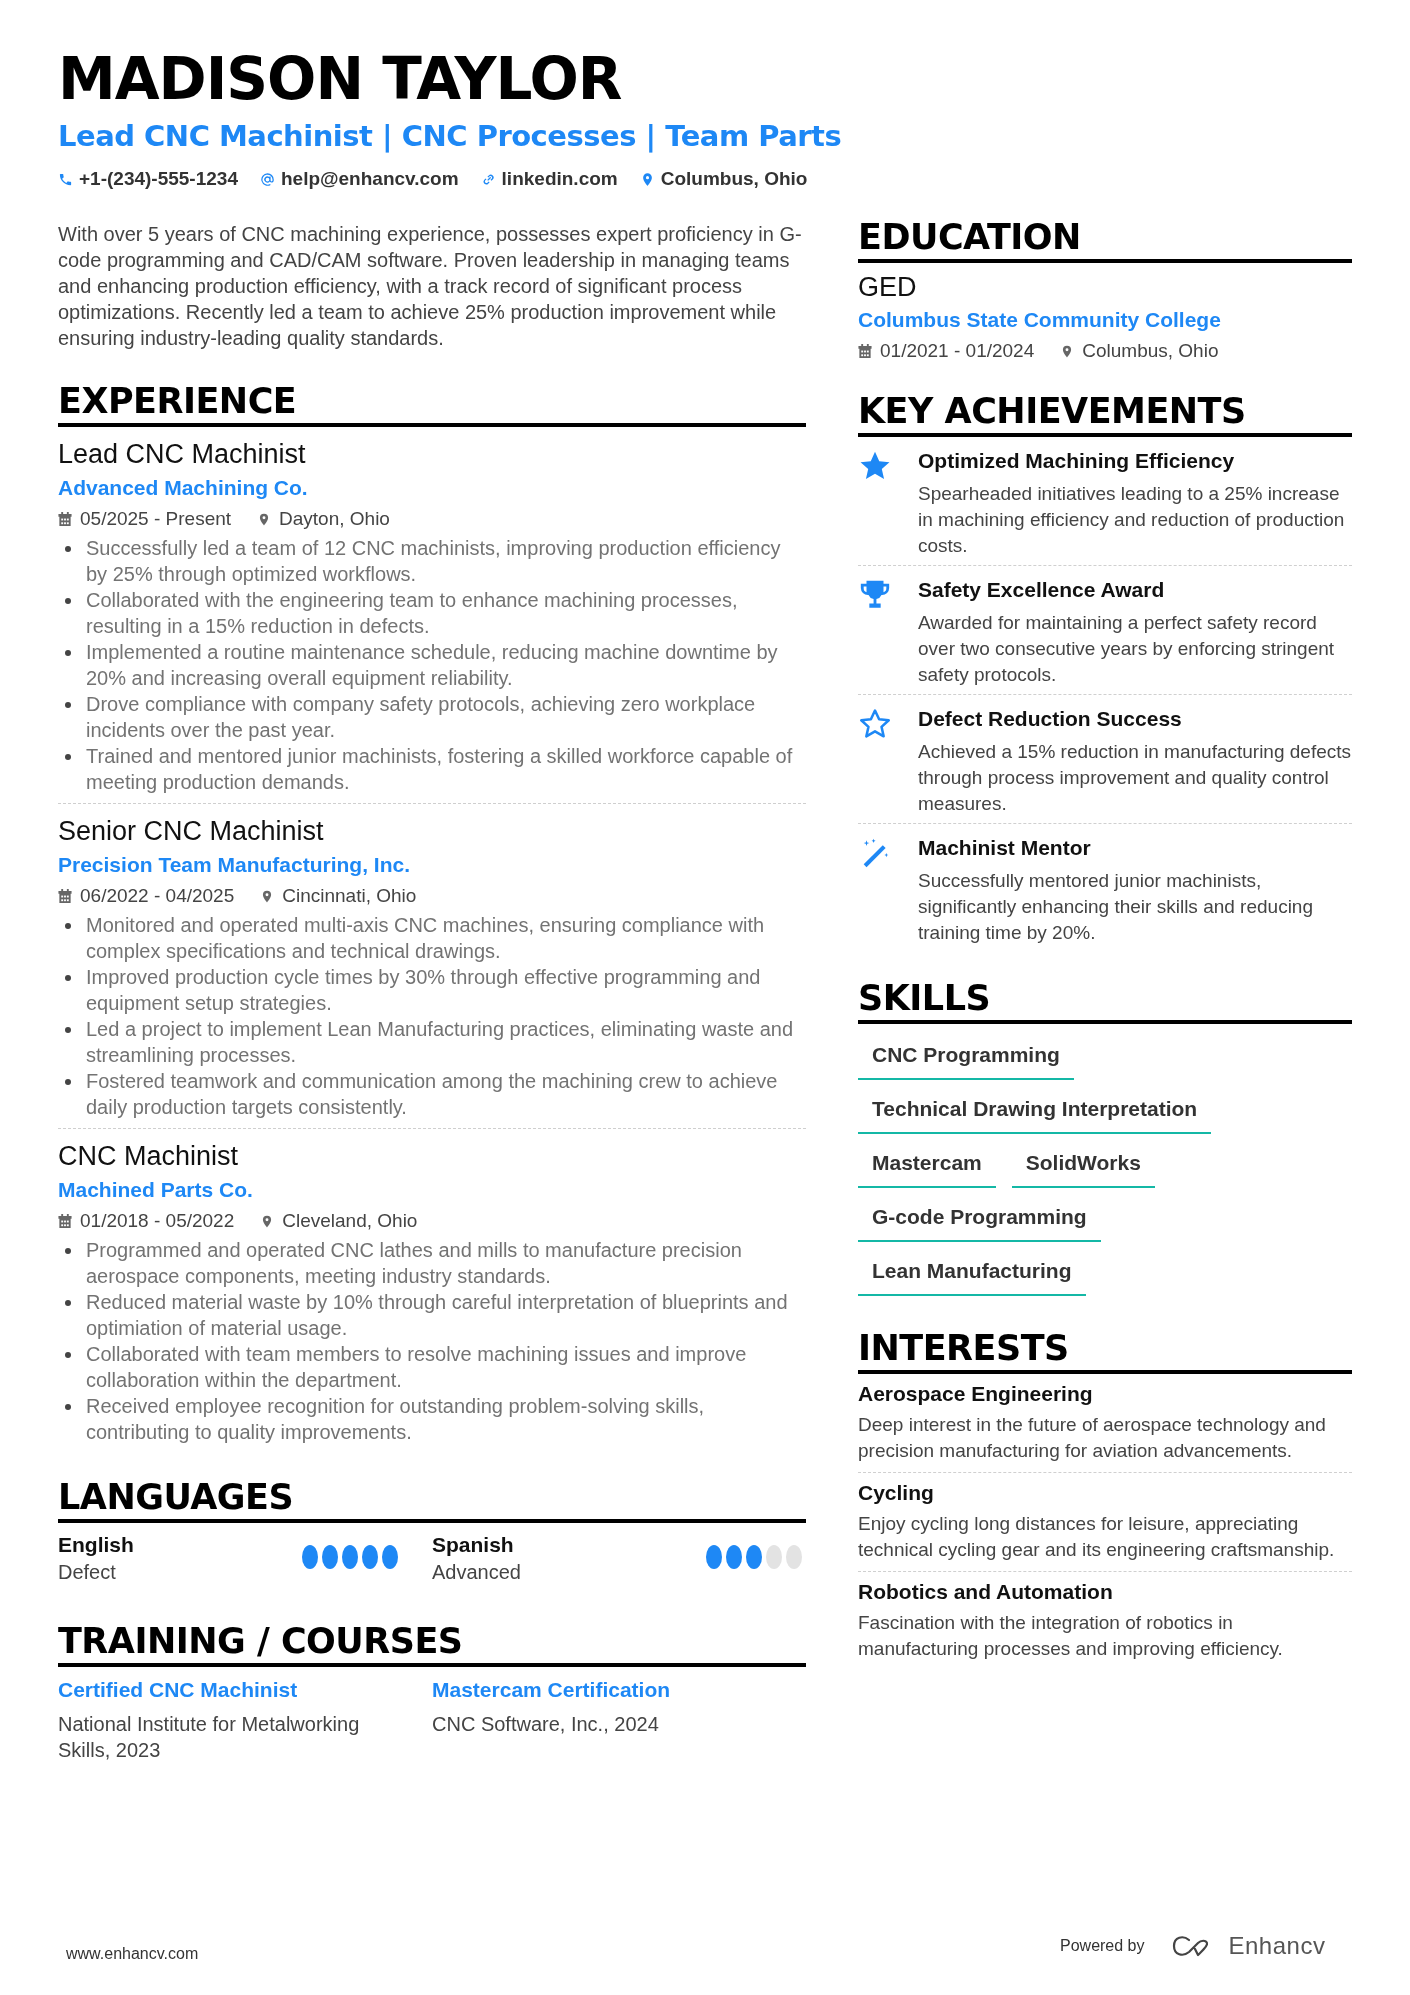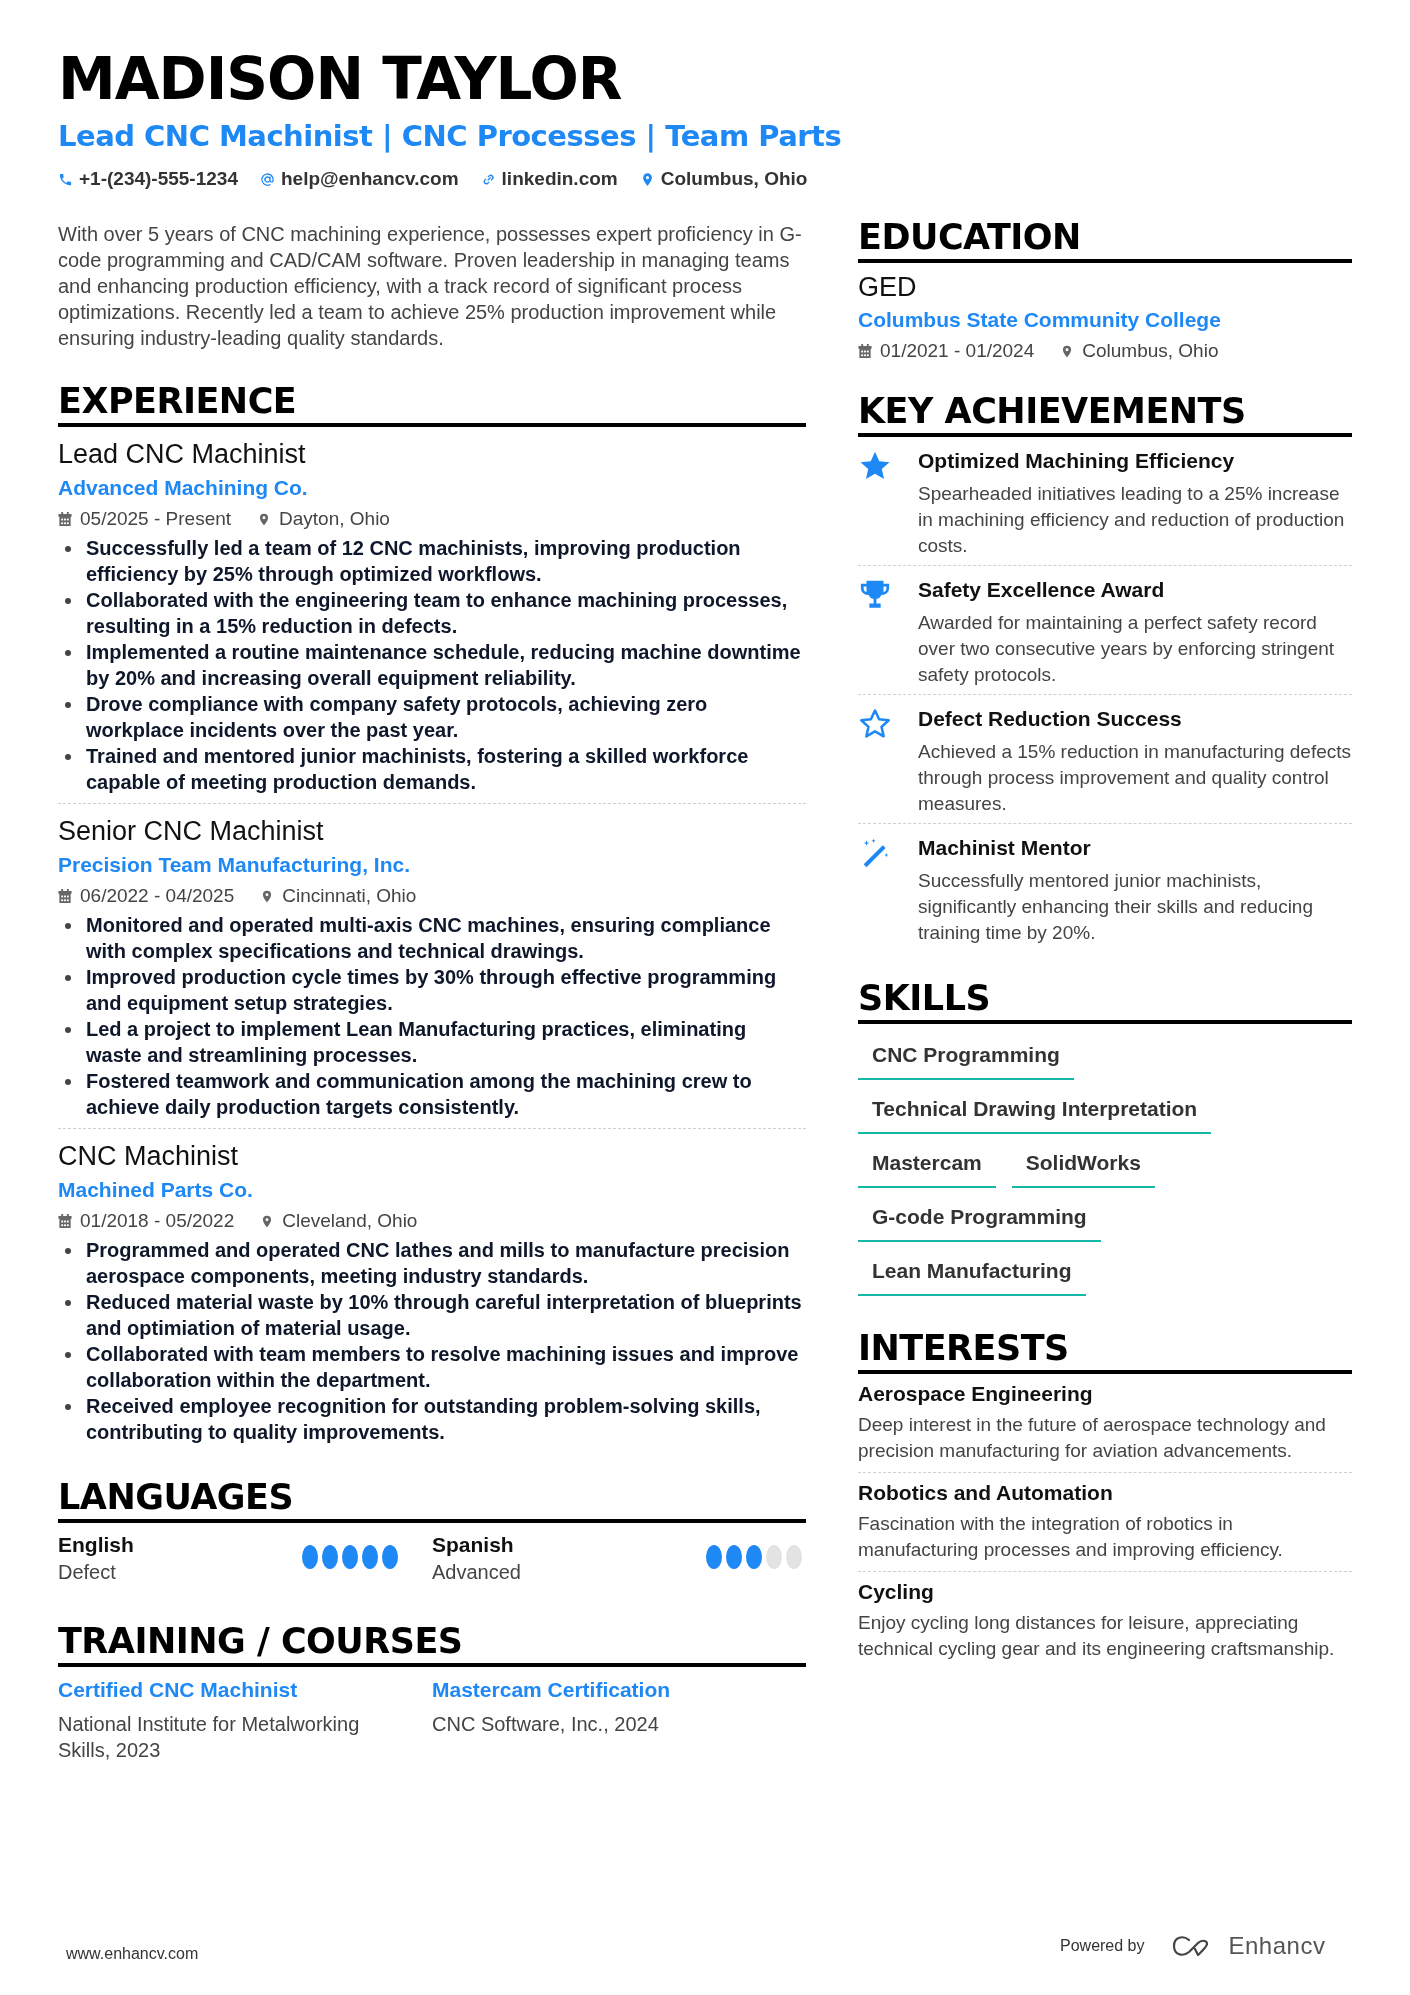--- a/index.html
+++ b/index.html
@@ -22,21 +22,21 @@
   .summary-text { font-size: 20px; line-height: 26px; color: #444; margin-top: 6px; }
 
   .job { padding: 10px 0 8px; border-bottom: 1.5px dashed #cfcfcf; }
   .job:last-child { border-bottom: none; }
   .job-title { font-size: 27px; line-height: 34px; color: #111; }
   .company { font-size: 21px; font-weight: bold; color: #1e88f5; line-height: 30px; margin-top: 2px; }
   .meta { display: flex; gap: 26px; font-size: 19px; color: #444; line-height: 28px; margin-top: 2px; }
   .meta span.item { display: flex; align-items: center; gap: 8px; }
   .meta svg { width: 14px; height: 15px; fill: #666; }
   .bullets { list-style: none; margin-top: 2px; }
-  .bullets li { position: relative; padding-left: 28px; font-size: 20px; line-height: 26px; color: #0f172a; font-weight: bold; }
+  .bullets li { position: relative; padding-left: 28px; font-size: 20px; line-height: 26px; color: #737373; }
   .bullets li::before { content: ""; position: absolute; left: 7px; top: 11px; width: 6px; height: 6px; border-radius: 50%; background: #444; }
 
   .langs { display: flex; margin-top: 8px; }
   .lang { width: 50%; display: flex; justify-content: space-between; padding-right: 4px; }
   .lang:first-child { padding-right: 34px; }
   .lang-name { font-size: 21px; font-weight: bold; color: #111; line-height: 28px; }
   .lang-level { font-size: 20px; color: #444; line-height: 26px; }
   .dots { display: flex; gap: 4px; margin-top: 14px; }
   .dot { width: 16px; height: 24px; border-radius: 50%; background: #1e88f5; }
   .dot.off { background: #e3e3e3; }
@@ -348,26 +348,26 @@
     </div>
   </div>
 
   <div class="section" style="margin-top:30px;">
     <div class="section-title">INTERESTS</div>
     <div class="interest">
       <div class="interest-title">Aerospace Engineering</div>
       <div class="interest-desc">Deep interest in the future of aerospace technology and precision manufacturing for aviation advancements.</div>
     </div>
     <div class="interest">
+      <div class="interest-title">Cycling</div>
+      <div class="interest-desc">Enjoy cycling long distances for leisure, appreciating technical cycling gear and its engineering craftsmanship.</div>
+    </div>
+    <div class="interest">
       <div class="interest-title">Robotics and Automation</div>
       <div class="interest-desc">Fascination with the integration of robotics in manufacturing processes and improving efficiency.</div>
-    </div>
-    <div class="interest">
-      <div class="interest-title">Cycling</div>
-      <div class="interest-desc">Enjoy cycling long distances for leisure, appreciating technical cycling gear and its engineering craftsmanship.</div>
     </div>
   </div>
 </div>
 
 <div class="footer-left">www.enhancv.com</div>
 <div class="footer-right">
   <span class="powered">Powered by</span>
   <span class="brand">
     <svg viewBox="0 0 48 24">
         <path d="M18 6c-6-5-15-3-15 6s9 11 15 6l9-9c3-3 8-3 9 0s-5 8-9 12l-3-6" fill="none" stroke="#444" stroke-width="2.2" stroke-linecap="round" stroke-linejoin="round"></path>

